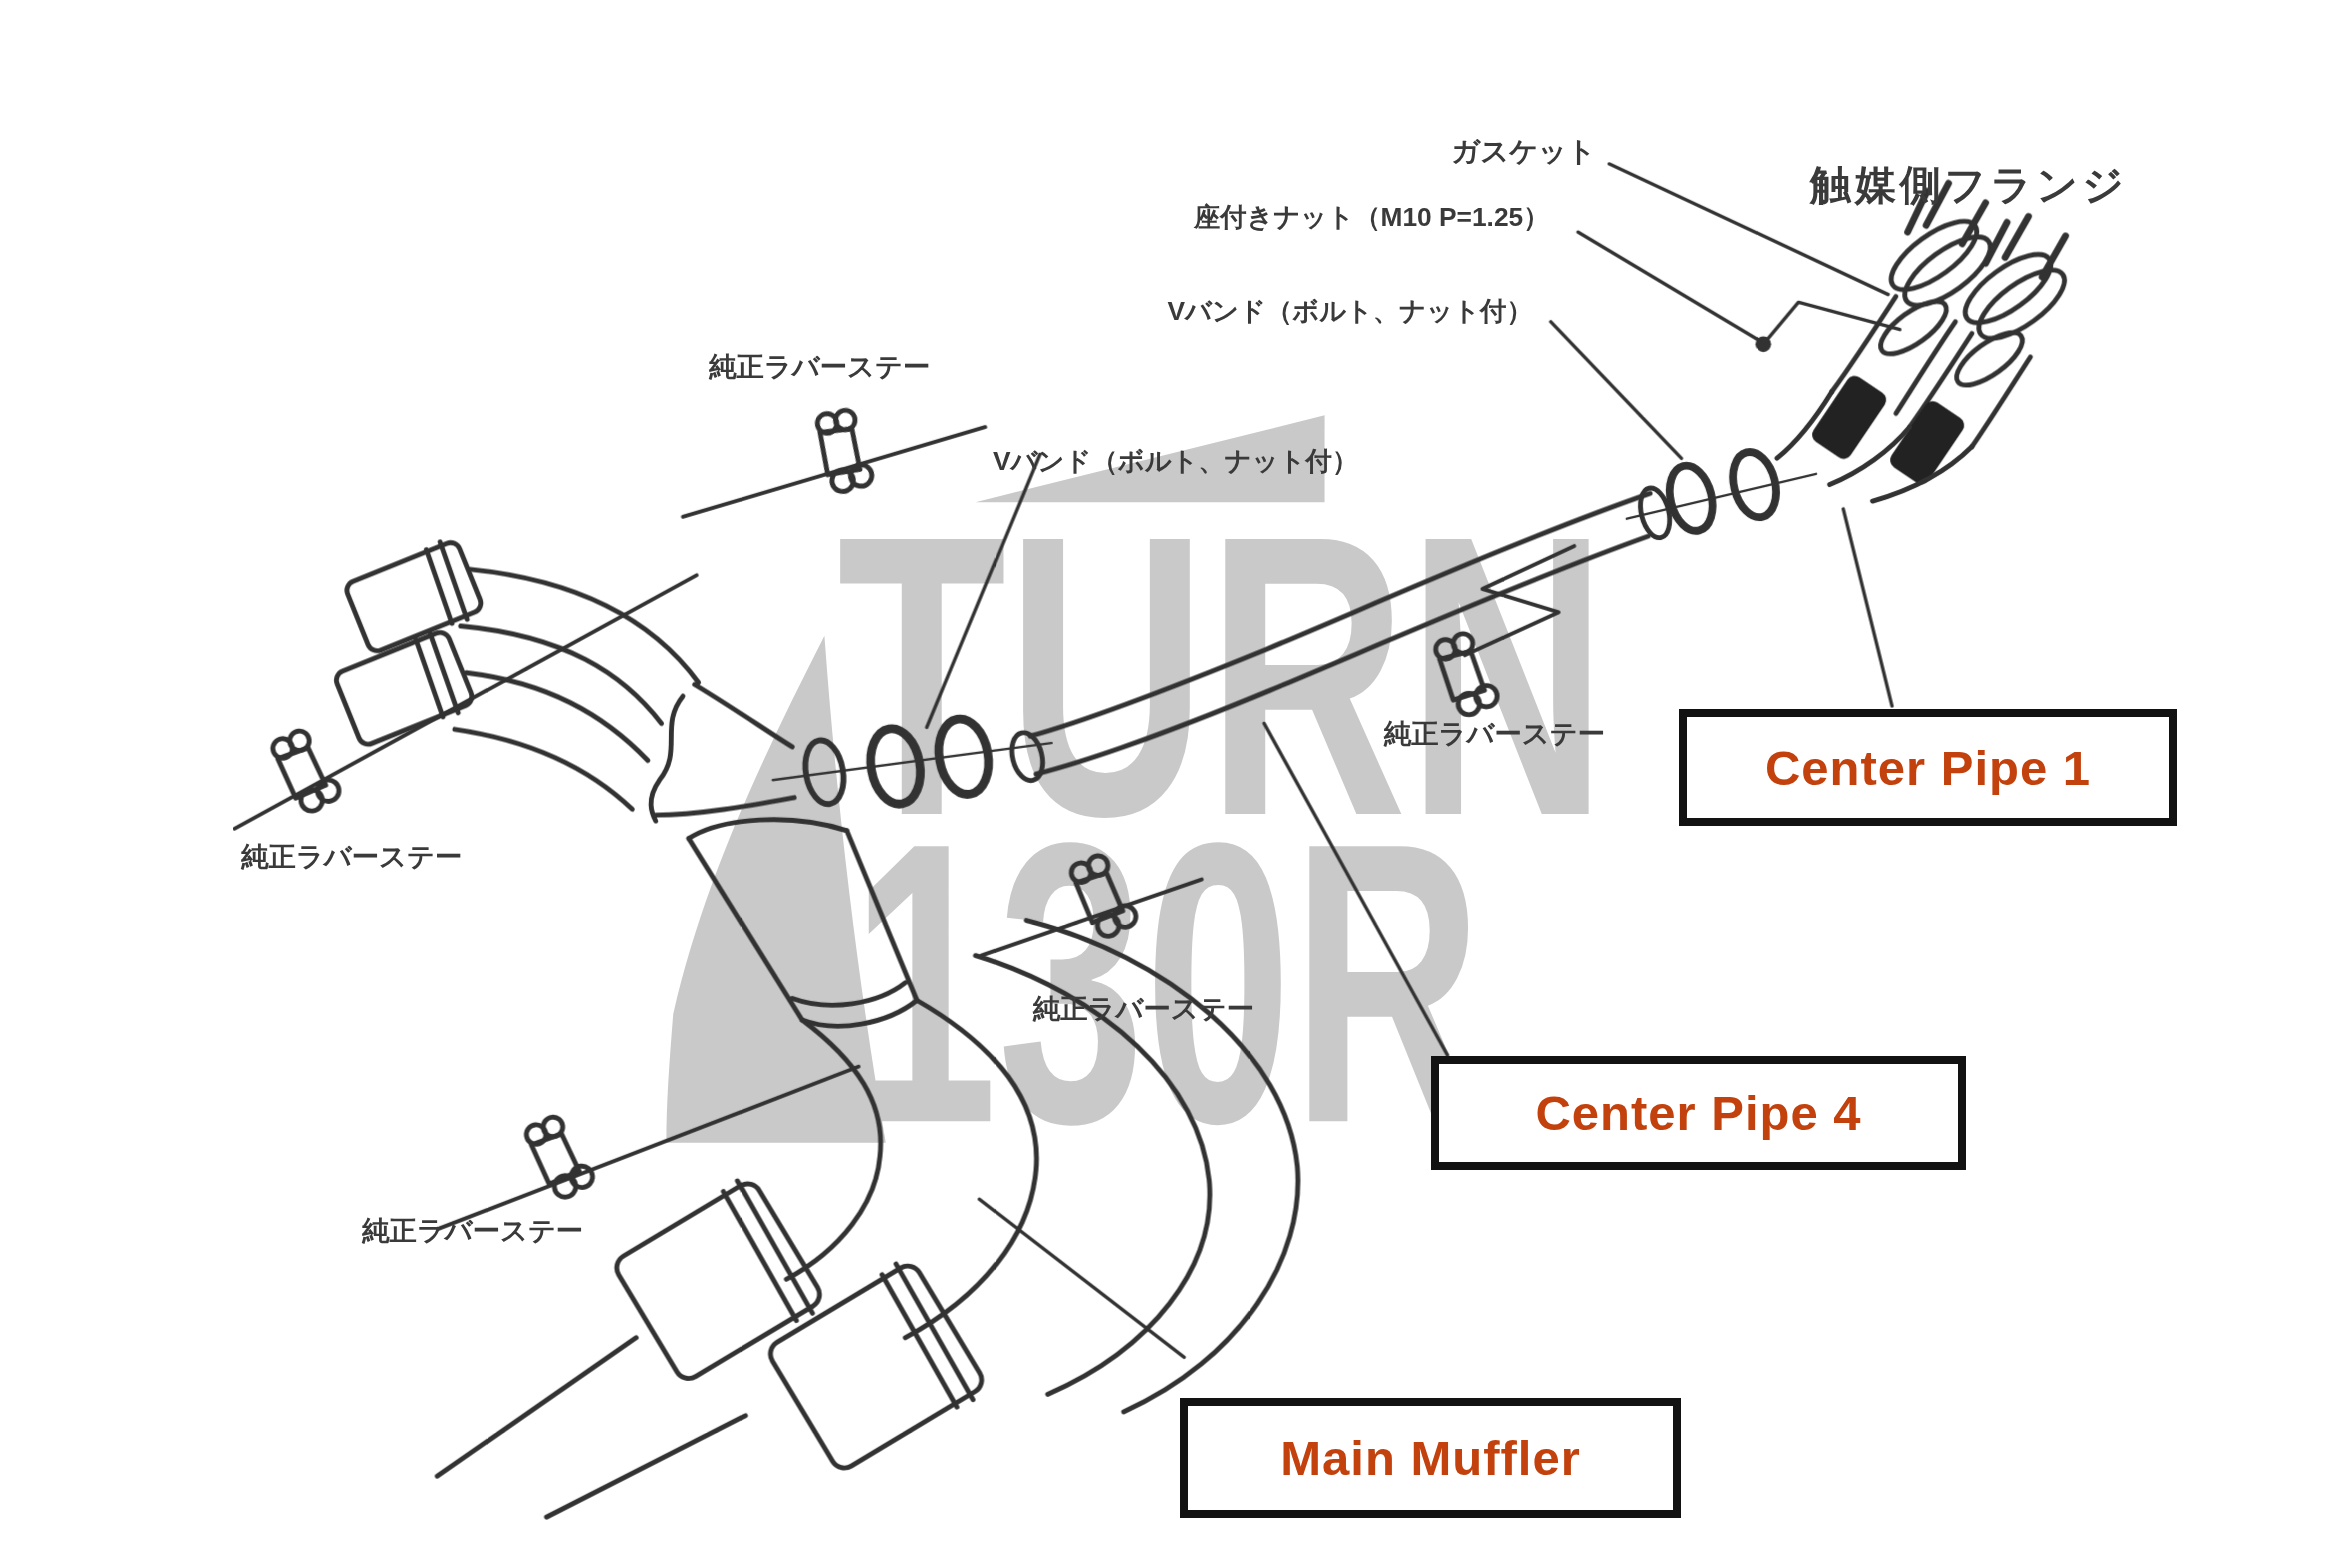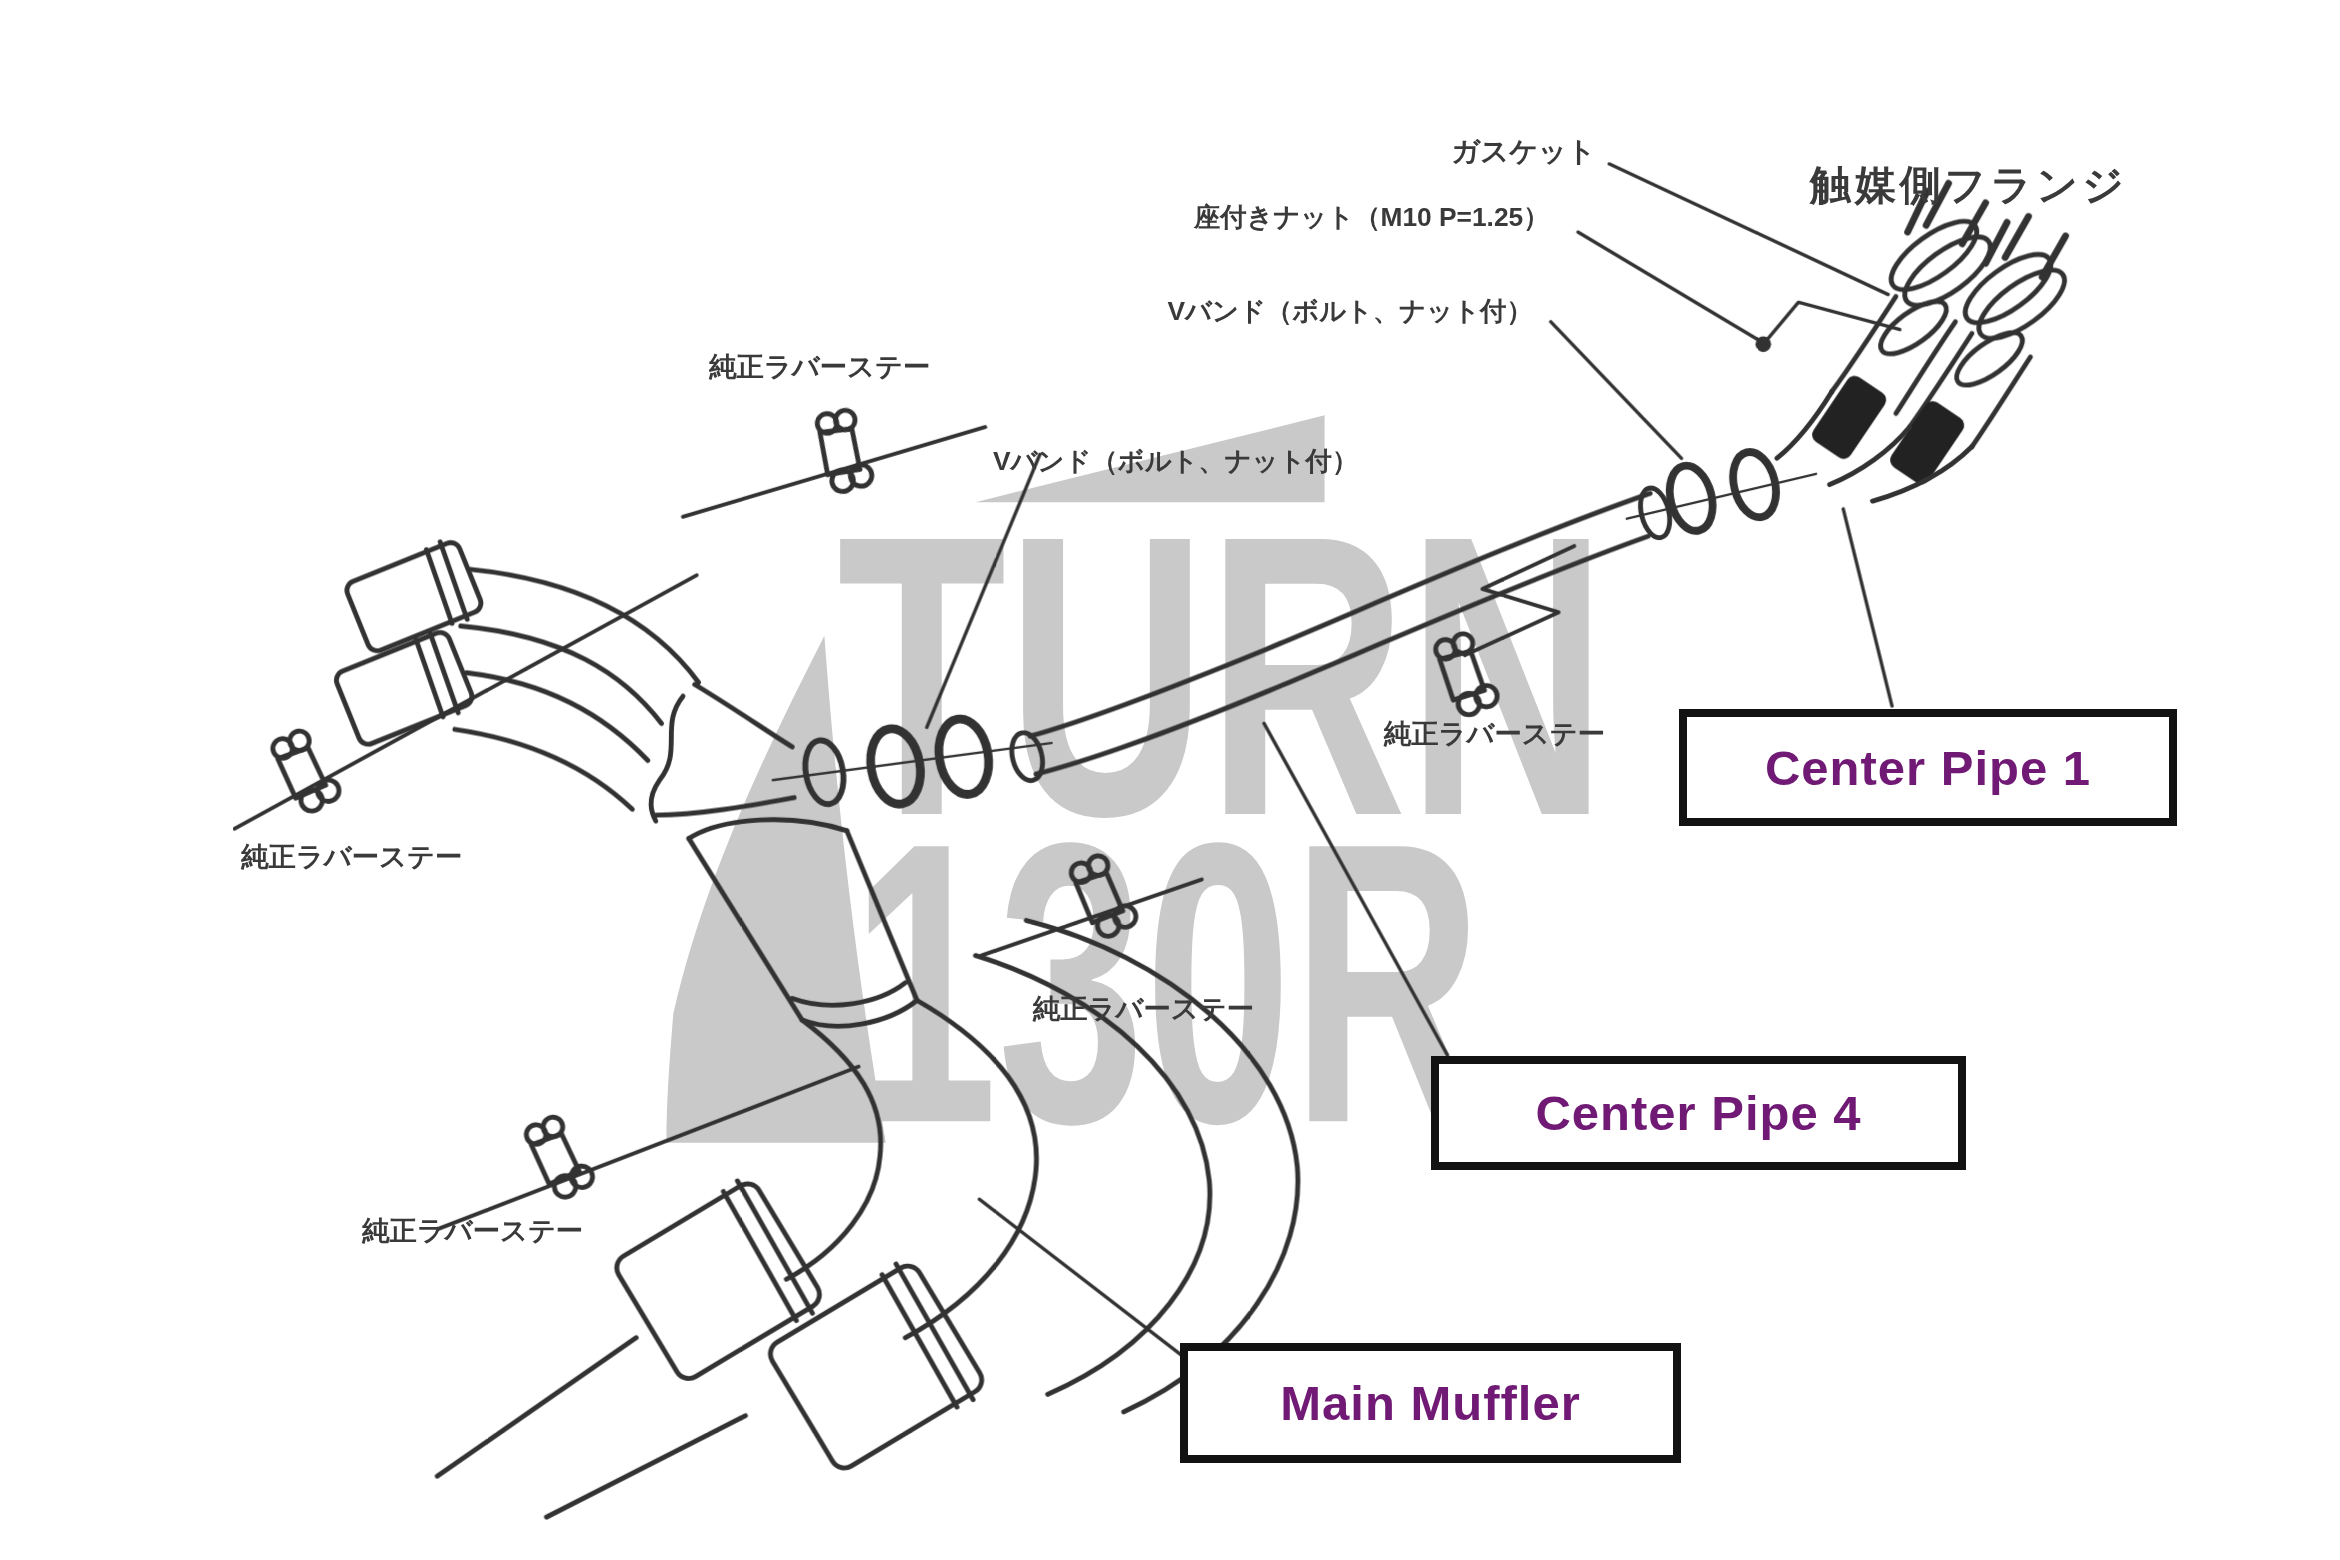--- a/index.html
+++ b/index.html
@@ -2,24 +2,24 @@
 <html><head>
 <meta charset="utf-8">
 <style>
   html,body{margin:0;padding:0;background:#ffffff;}
   .stage{position:relative;width:2341px;height:1560px;background:#fff;overflow:hidden;
          font-family:"Liberation Sans",sans-serif;}
   svg text{font-family:"Liberation Sans",sans-serif;}
   .jp-label{fill:#3a3a3a;font-weight:bold;}
   .boxed{position:absolute;background:#ffffff;border:8.8px solid #121212;
          display:flex;align-items:center;justify-content:center;
-         font-weight:bold;font-size:49px;color:#701a75;letter-spacing:1px;z-index:30;}
+         font-weight:bold;font-size:49px;color:#c2410c;letter-spacing:1px;z-index:30;}
   #box-cp1{left:1679px;top:709px;width:482px;height:101px;}
   #box-cp2{left:1431px;top:1056px;width:519px;height:98px;}
-  #box-mm {left:1180px;top:1343px;width:485px;height:104px;}
+  #box-mm {left:1180px;top:1398px;width:485px;height:104px;}
   .artwrap{position:absolute;left:0;top:0;z-index:10;}
 </style>
 </head>
 <body>
 
 <div class="stage">
 
   <div class="artwrap">
   <svg width="2341" height="1560" viewBox="0 0 2400 1600">
     <defs>

